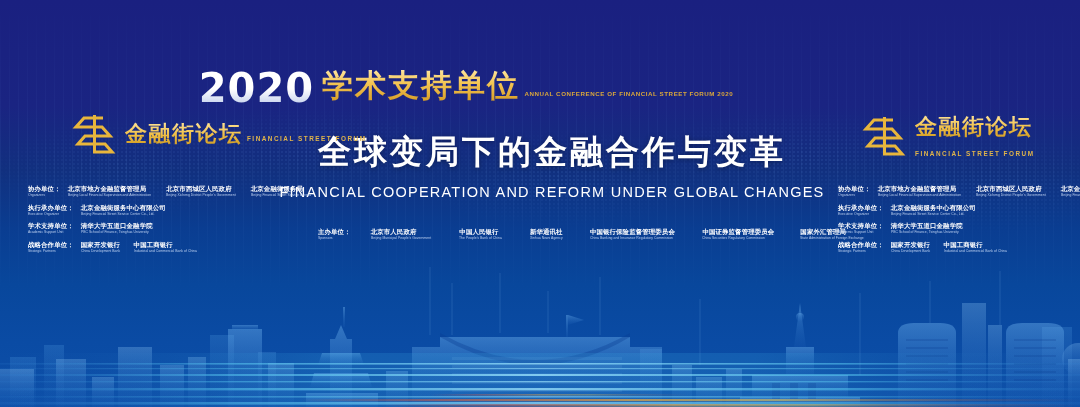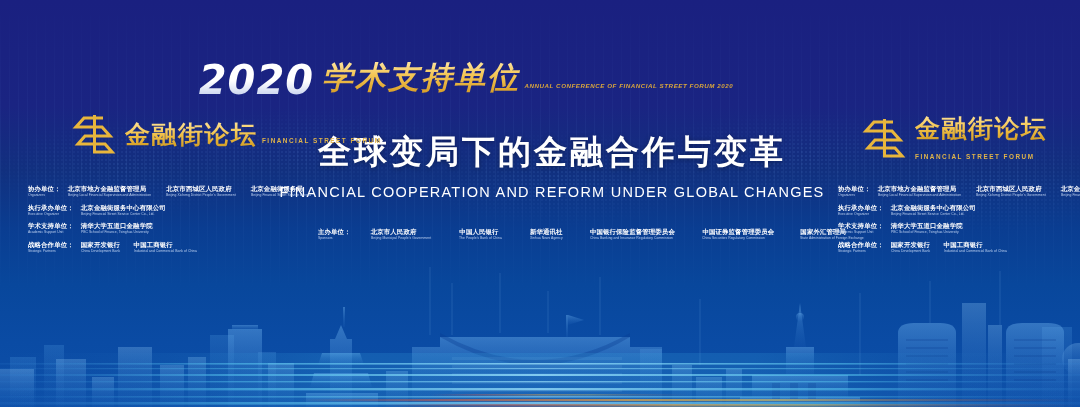--- a/index.html
+++ b/index.html
@@ -74,24 +74,23 @@
   
   .road {
     position: absolute;
     left: 0; bottom: 0; width: 1080px; height: 70px;
     pointer-events: none;
   }
 
   
   .masthead {
     position: absolute;
-    left: 0; top: 60px; width: 932px;
+    left: 0; top: 68px; width: 932px;
     text-align: center;
     line-height: 1;
-    font-style: italic;
   }
   .mast-row { display: inline-flex; align-items: flex-start; gap: 8px; }
   .year {
     font-size: 40px;
     font-weight: 700;
     letter-spacing: 1px;
     color: #ffffff;
     background: linear-gradient(180deg,#ffffff 0%,#ffffff 52%,#b9c8ea 100%);
     -webkit-background-clip: text;
     background-clip: text;
@@ -144,21 +143,21 @@
     position: absolute;
     top: 112px;
     display: flex;
     align-items: center;
     gap: 9px;
   }
   .logo.left  { left: 72px; }
   .logo.right { left: 862px; }
   .logo-mark { width: 44px; height: 44px; flex: 0 0 44px; }
   .logo-cn {
-    font-size: 25px;
+    font-size: 22px;
     font-weight: 700;
     letter-spacing: 1.5px;
     color: #f0bf45;
     background: linear-gradient(180deg,#ffe6a0 0%,#f0bf45 55%,#cf9a22 100%);
     -webkit-background-clip: text;
     background-clip: text;
     -webkit-text-fill-color: transparent;
   }
   .logo-en {
     margin-top: 2px;

